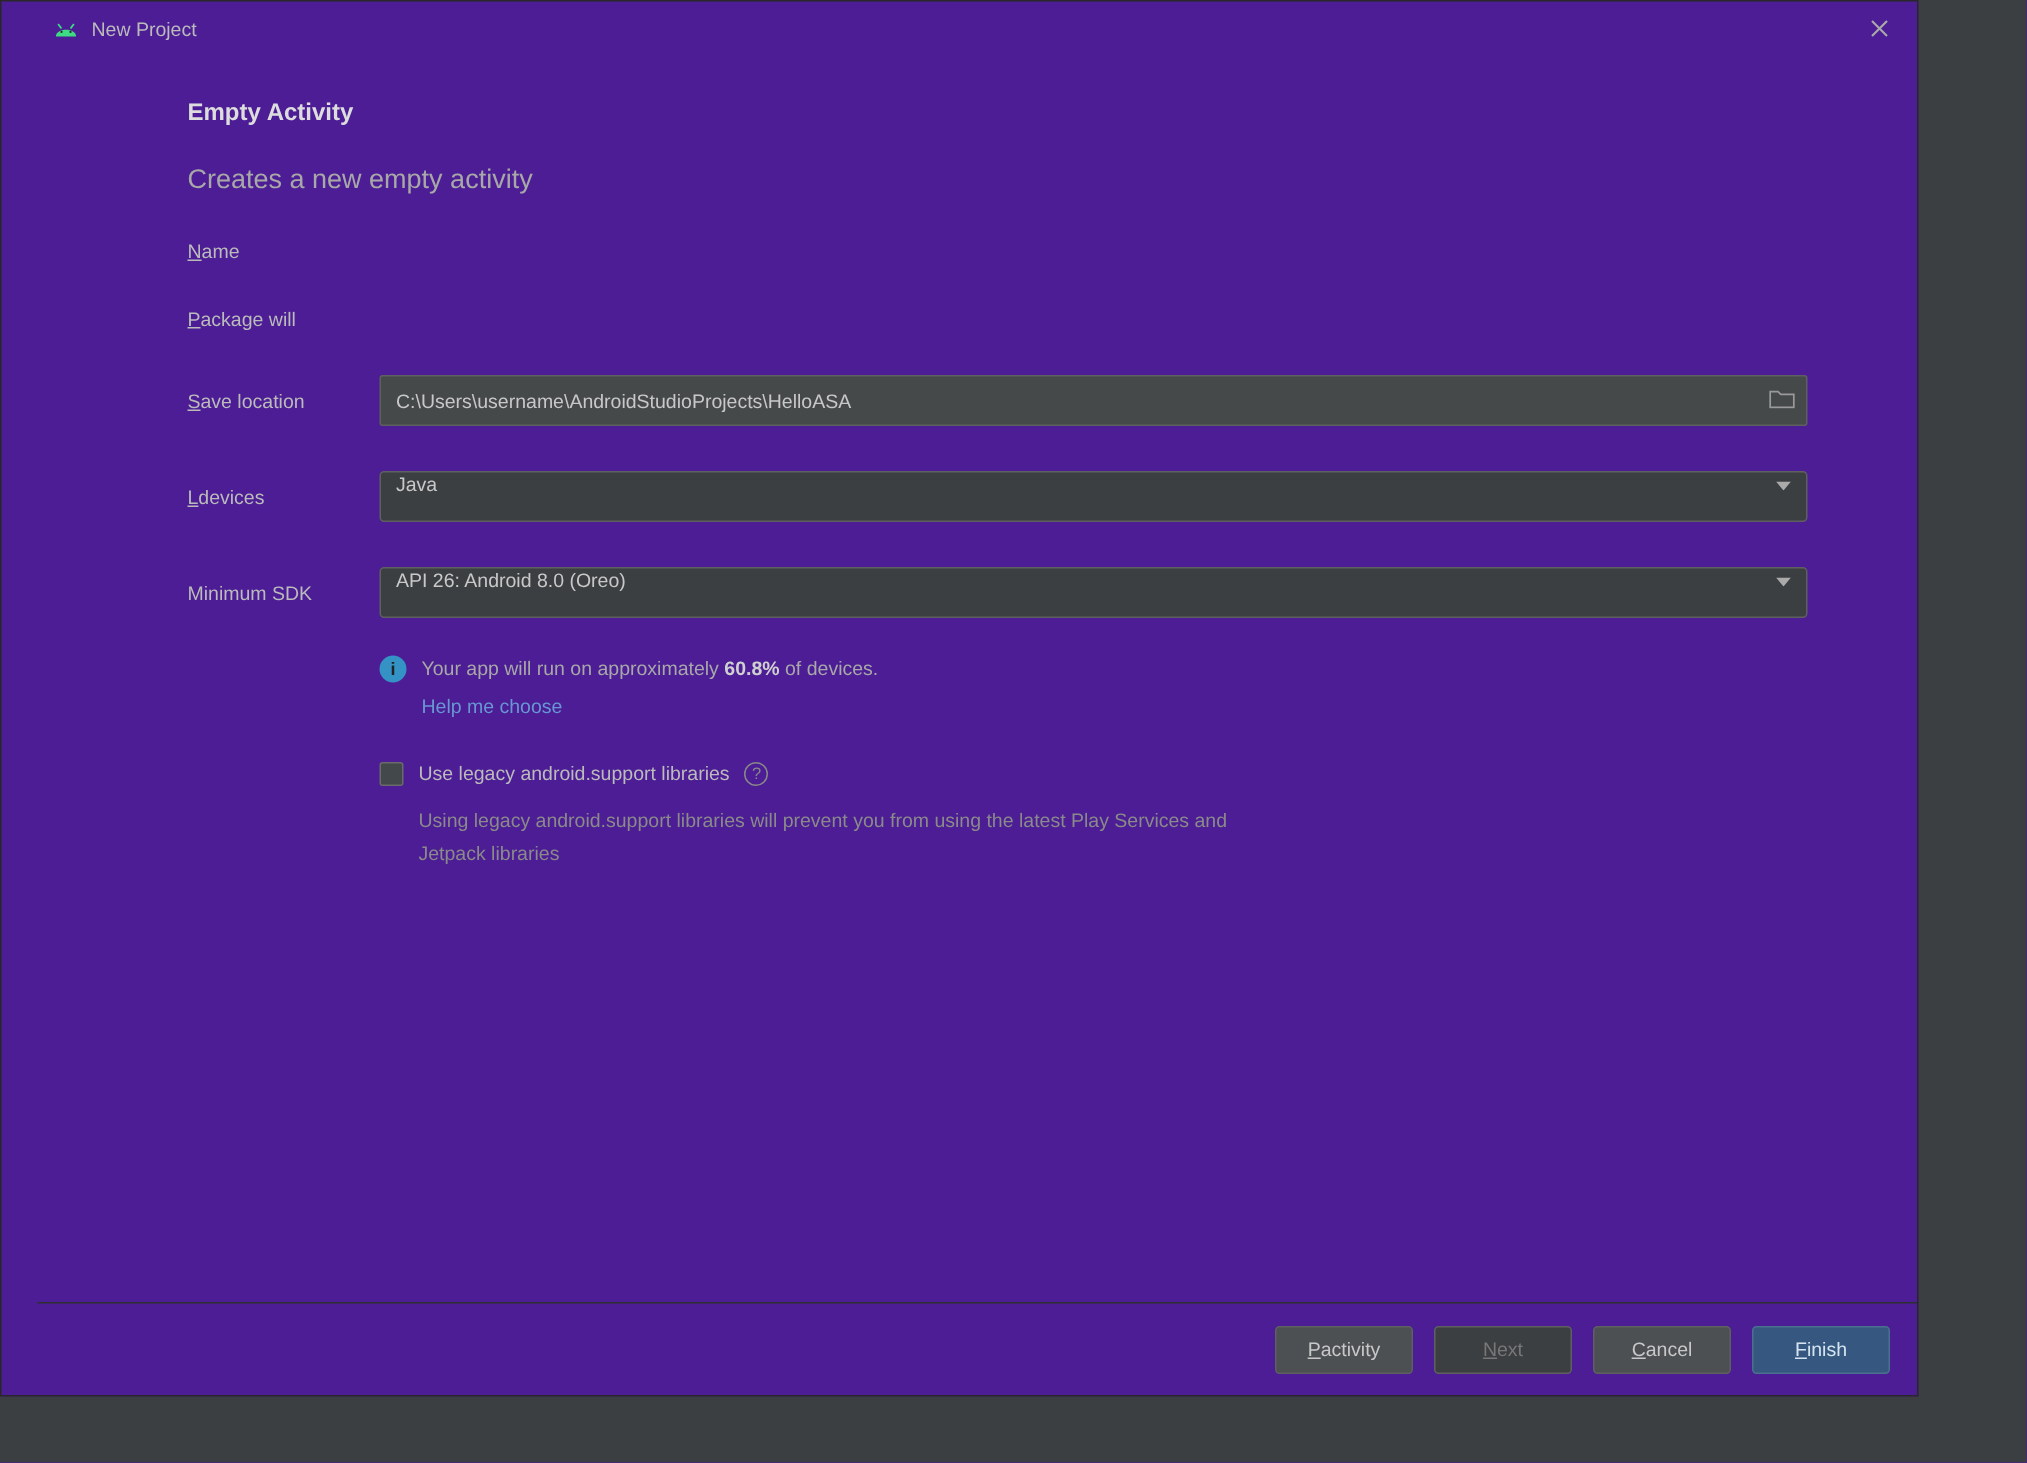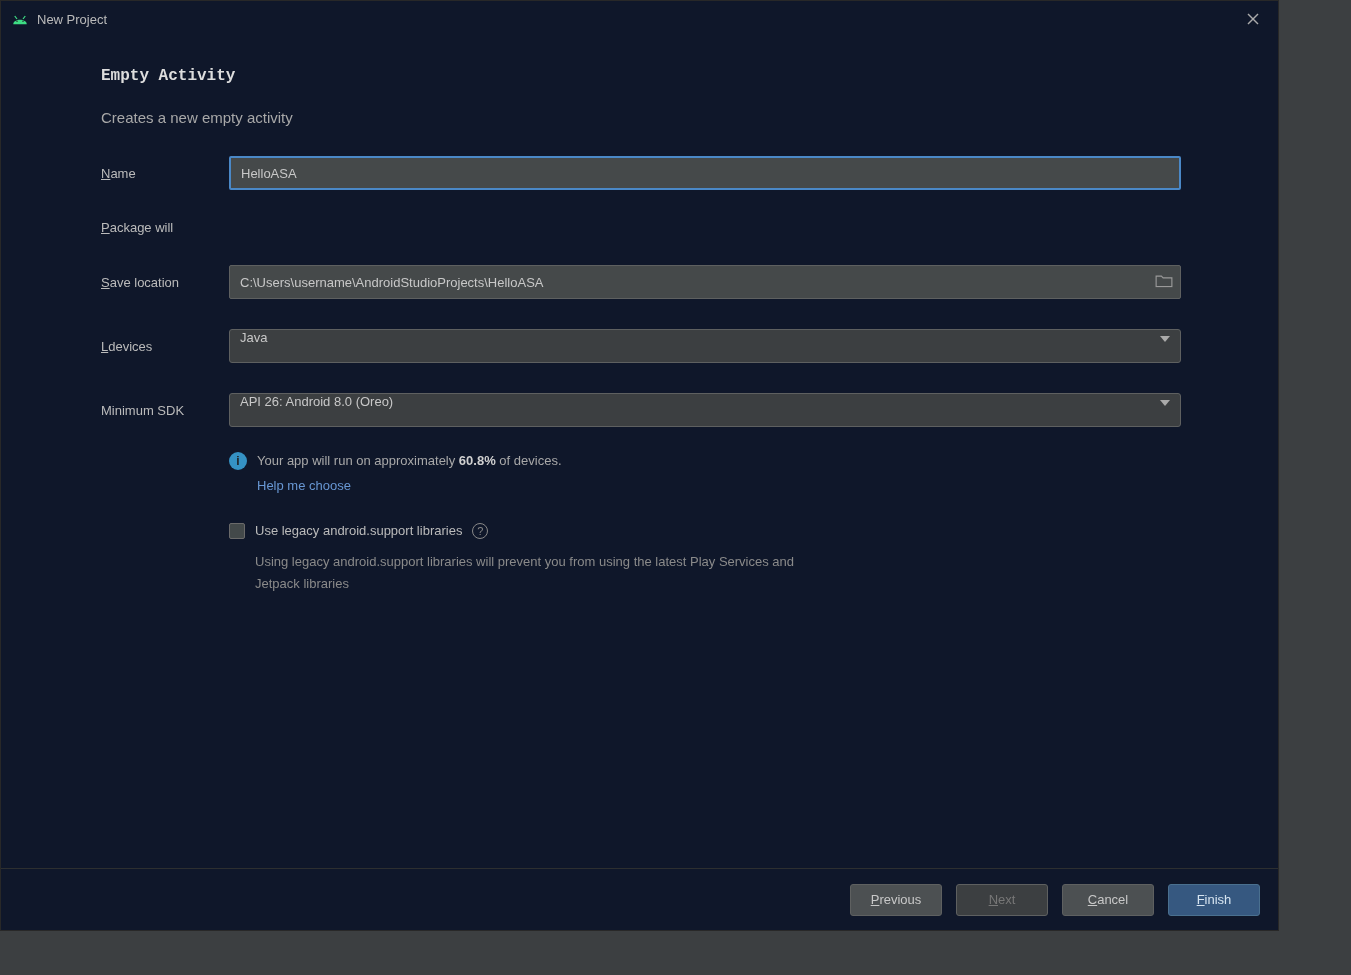--- a/index.html
+++ b/index.html
@@ -8,25 +8,26 @@
     font-family: "Segoe UI", Arial, sans-serif;
     font-size: 13px;
     color: #bbbbbb;
     width: 1351px;
     height: 975px;
     overflow: hidden;
   }
   .dialog {
     width: 1279px;
     height: 931px;
-    background: #0f172a;
+    background: #4c1d95;
     border: 1px solid #282828;
     position: relative;
     display: flex;
     flex-direction: column;
+    padding-left: 24px;
   }
   .titlebar {
     height: 36px;
     display: flex;
     align-items: center;
     padding: 0 10px;
     color: #bbbbbb;
     font-size: 13px;
   }
   .titlebar .logo { margin-right: 8px; display:flex; align-items:center; }
@@ -39,24 +40,23 @@
   }
   .content {
     flex: 1;
     padding: 30px 60px 0 100px;
   }
   h1.heading {
     font-size: 16px;
     font-weight: 600;
     color: #dddddd;
     margin-bottom: 24px;
-    font-family: Liberation Mono, monospace;
   }
   .subheading {
-    font-size: 15px;
+    font-size: 18px;
     color: #a8a8a8;
     margin-bottom: 30px;
   }
   .form-row {
     display: flex;
     align-items: center;
     margin-bottom: 30px;
   }
   .form-label {
     width: 128px;
@@ -193,23 +193,20 @@
   </div>
 
   <div class="content">
     <h1 class="heading">Empty Activity</h1>
     <div class="subheading">Creates a new empty activity</div>
 
     <div class="form-row">
       <div class="form-label">
         <span class="mn">N</span><span>ame</span>
       </div>
-      <div class="field-wrap">
-        <input class="text-input focused" type="text" value="HelloASA" style="">
-      </div>
     </div>
 
     <div class="form-row">
       <div class="form-label">
         <span class="mn">P</span><span>ackage will</span>
       </div>
     </div>
 
     <div class="form-row">
       <div class="form-label">
@@ -269,21 +266,21 @@
         <span class="legacy-label">Use legacy android.support libraries</span>
         <span class="help-icon">?</span>
       </div>
       <div class="legacy-note">Using legacy android.support libraries will prevent you from using the latest Play Services and Jetpack libraries</div>
     </div>
 
   </div>
 
   <div class="footer">
     <div class="btn">
-      <span><span class="mn">P</span><span>revious</span></span>
+      <span><span class="mn">P</span><span>activity</span></span>
     </div>
     <div class="btn disabled">
       <span><span class="mn">N</span><span>ext</span></span>
     </div>
     <div class="btn">
       <span><span class="mn">C</span><span>ancel</span></span>
     </div>
     <div class="btn primary">
       <span><span class="mn">F</span><span>inish</span></span>
     </div>

